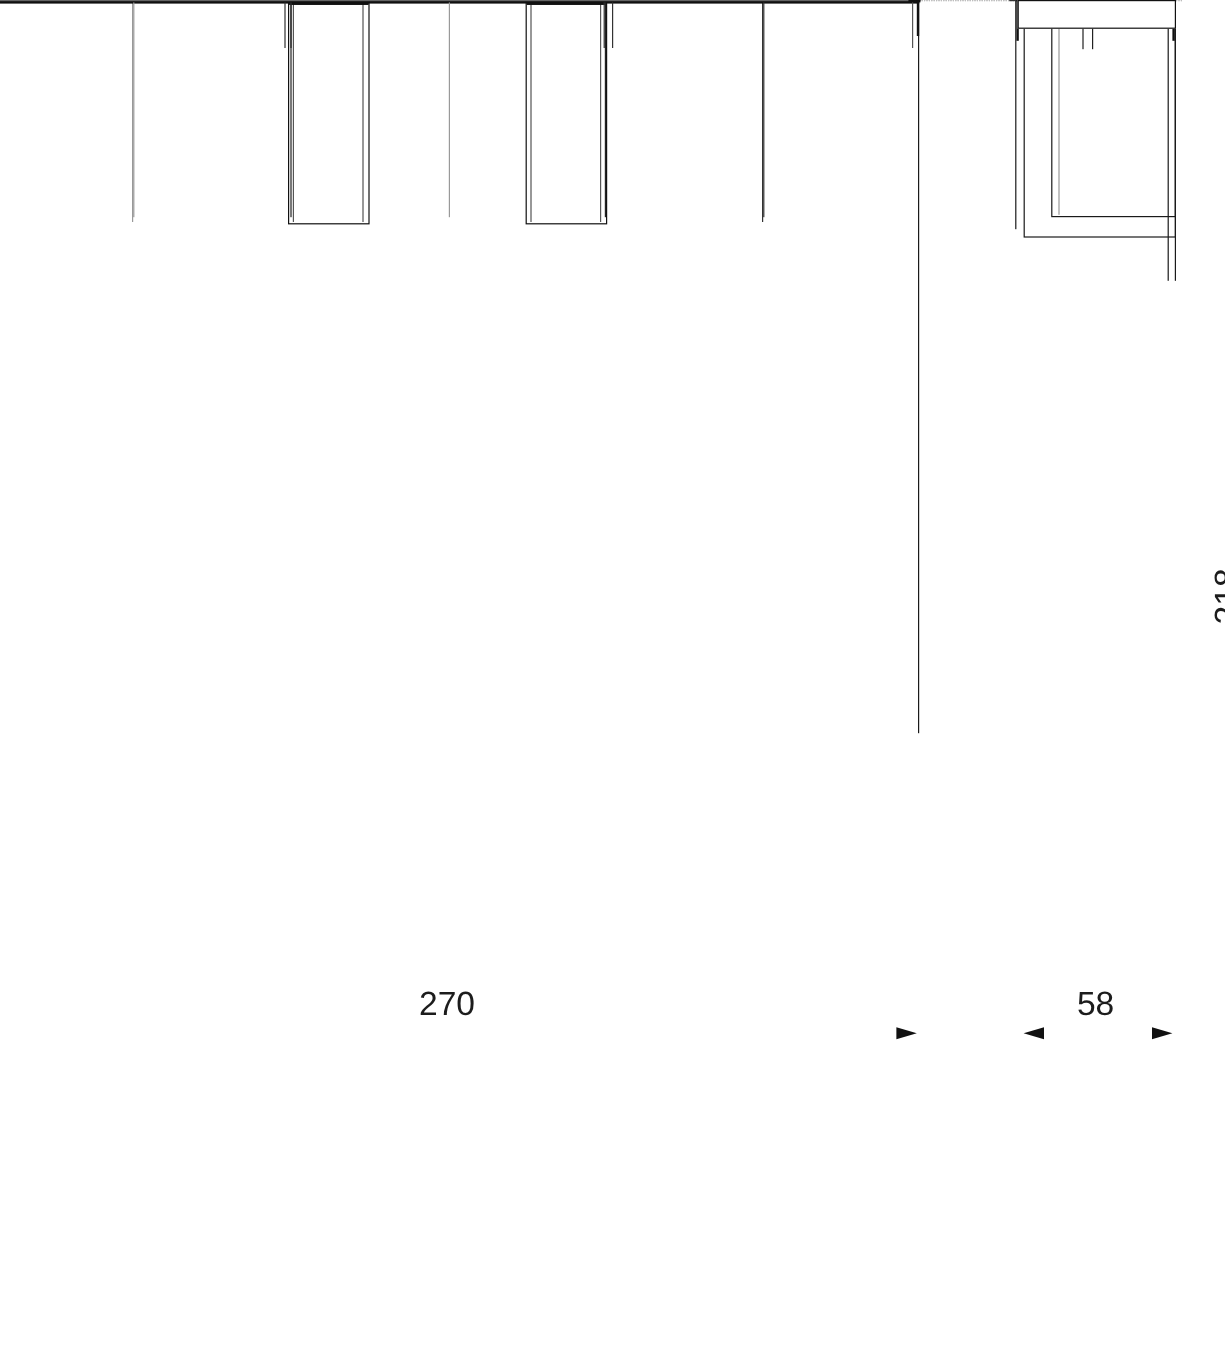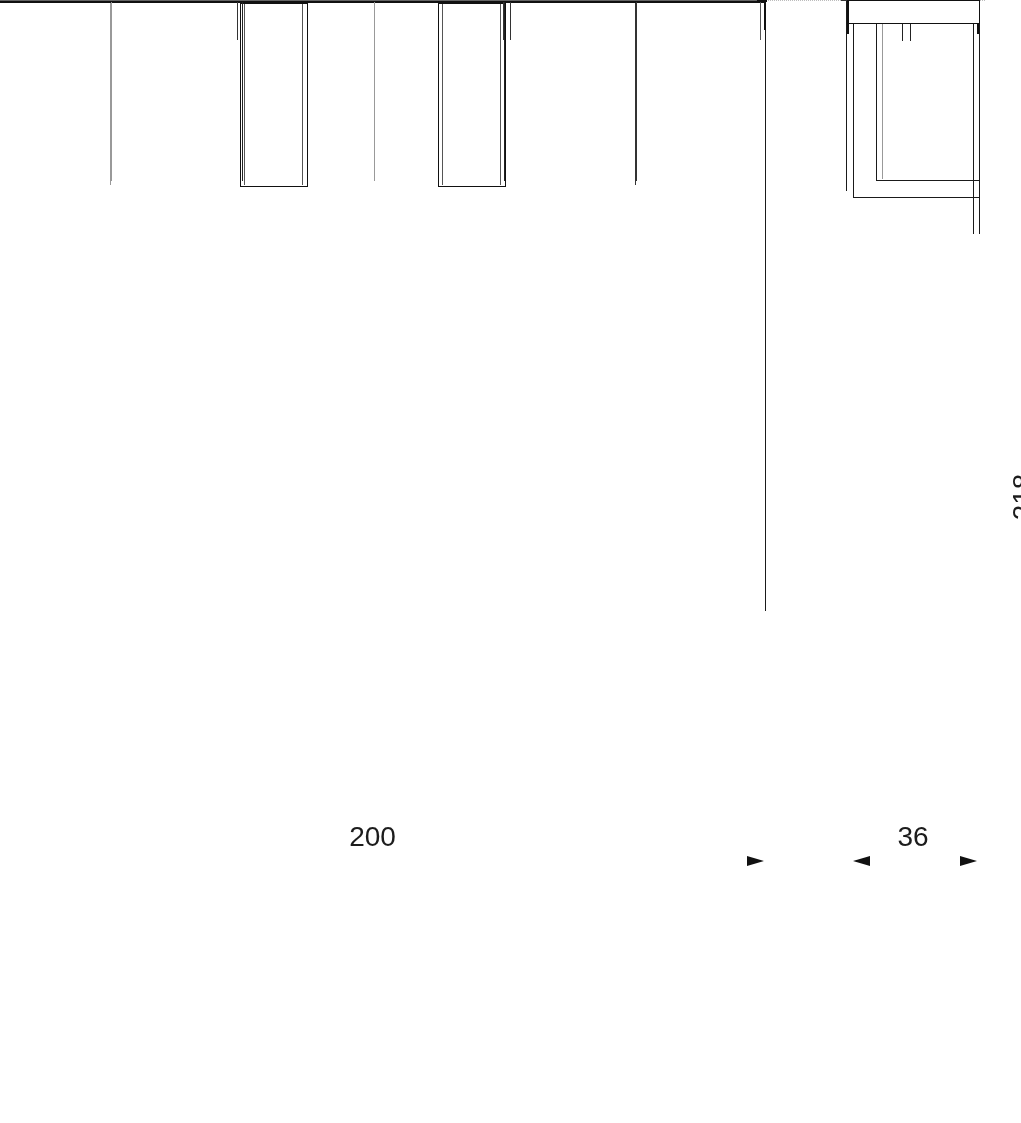--- a/index.html
+++ b/index.html
@@ -134,25 +134,25 @@
     <div class="box" style="left:853px; top:603; width:127px; height:198px;"></div>
     <div class="ln" style="left:846px; top:598; width:1px; height:191px;"></div>
     <div class="ln d1" style="left:841px; top:788; width:14px; height:1px;"></div>
   </div>
 
   <div>
 
     <div class="ln g3" style="left:0; top:861; width:757px; height:1px; background:#666;"></div>
     <div class="arrow right" style="left:747px; top:856px;"></div>
     <div class="ln thick" style="left:764px; top:844; width:2px; height:30px;"></div>
-    <div class="dim-label" style="left:330px; top:822px; width:85px;">200</div>
+    <div class="dim-label" style="left:330px; top:822px; width:85px;">270</div>
 
     <div class="ln thick" style="left:847px; top:840; width:2px; height:34px;"></div>
     <div class="ln thick" style="left:977px; top:840; width:2px; height:34px;"></div>
     <div class="ln g3" style="left:853px; top:861; width:122px; height:1px; background:#666;"></div>
     <div class="arrow left" style="left:853px; top:856px;"></div>
     <div class="arrow right" style="left:960px; top:856px;"></div>
-    <div class="dim-label" style="left:880px; top:822px; width:66px;">36</div>
+    <div class="dim-label" style="left:880px; top:822px; width:66px;">58</div>
 
     <div class="dim-label rotated" style="left:993px; top:482px; width:60px; height:30px;">218</div>
   </div>
 
 </div>
 
 </body></html>

